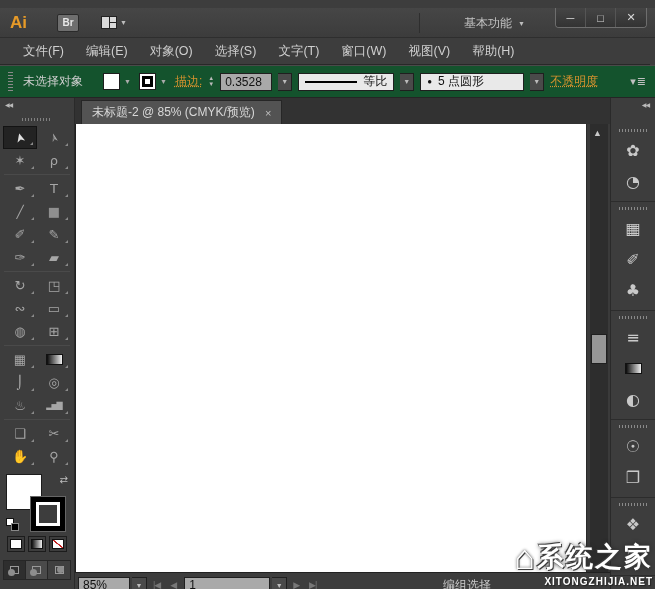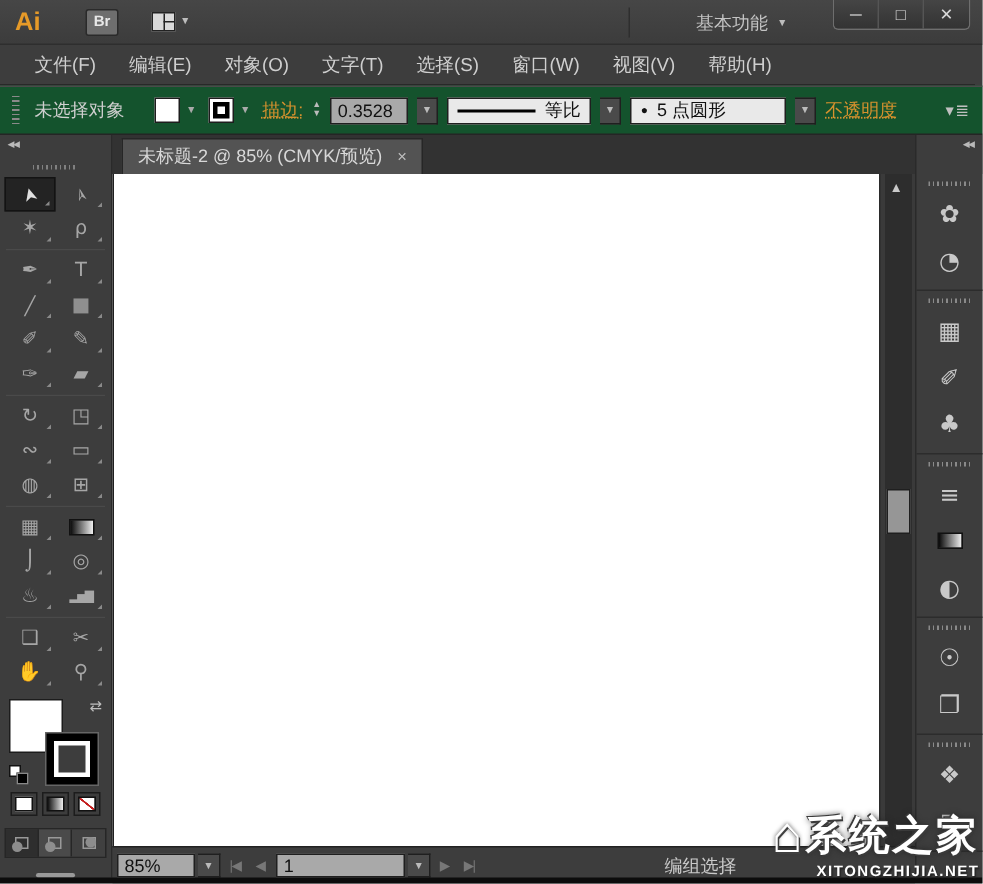--- a/index.html
+++ b/index.html
@@ -2,21 +2,21 @@
 <html><head>
 <meta charset="utf-8">
 <style>
   * { margin:0; padding:0; box-sizing:border-box; }
   html,body { width:655px; height:589px; }
   body {
     font-family:"Liberation Sans","DejaVu Sans",sans-serif;
     background:#3d3d3d; color:#cfcfcf; overflow:hidden; position:relative;
     width:655px; height:589px; font-size:12px;
   }
-  .abs { position:absolute; }
+  .abs { position:absolute;margin-top:8px; }
 
   
   #titlebar { left:0; top:0; width:655px; height:30px; background:linear-gradient(#464646,#3c3c3c); border-bottom:1px solid #2e2e2e; display:flex; align-items:center; }
   #app-logo { color:#e69a28; font-weight:bold; font-size:17px; margin-left:10px; letter-spacing:0; }
   #bridge-btn { margin-left:30px; width:22px; height:18px; background:#6e6e6e; border:1px solid #2a2a2a; color:#e8e8e8; font-size:10px; font-weight:bold; display:flex; align-items:center; justify-content:center; border-radius:2px; }
   #arrange-btn { margin-left:22px; display:flex; align-items:center; gap:3px; }
   .arrange-ico { width:16px; height:13px; background:#d9d9d9; border:1px solid #222; position:relative; }
   .arrange-ico:before { content:""; position:absolute; left:7px; top:0; bottom:0; width:1px; background:#222; }
   .arrange-ico:after { content:""; position:absolute; left:7px; right:0; top:5px; height:1px; background:#222; }
   .dd-arrow { font-size:7px; color:#bdbdbd; }
@@ -157,22 +157,22 @@
     <div class="win-btn" data-name="close-button">
         <span data-name="close-icon">✕</span>
       </div>
   </div>
 </div>
 
 <div id="menubar" class="abs" data-name="menubar">
   <span class="menu-item" data-name="menu-file">文件(F)</span>
   <span class="menu-item" data-name="menu-edit">编辑(E)</span>
   <span class="menu-item" data-name="menu-object">对象(O)</span>
+  <span class="menu-item" data-name="menu-select">选择(S)</span>
   <span class="menu-item" data-name="menu-type">文字(T)</span>
-  <span class="menu-item" data-name="menu-select">选择(S)</span>
   <span class="menu-item" data-name="menu-window">窗口(W)</span>
   <span class="menu-item" data-name="menu-view">视图(V)</span>
   <span class="menu-item" data-name="menu-help">帮助(H)</span>
 </div>
 
 <div id="controlbar" class="abs" data-name="control-bar">
   <span class="grip-v" data-name="drag-handle-icon"></span>
   <span id="no-selection" data-name="selection-status-label">未选择对象</span>
   <span class="swatch-wrap" data-name="fill-color-picker">
     <span class="fill-swatch" data-name="fill-swatch-icon"></span>

